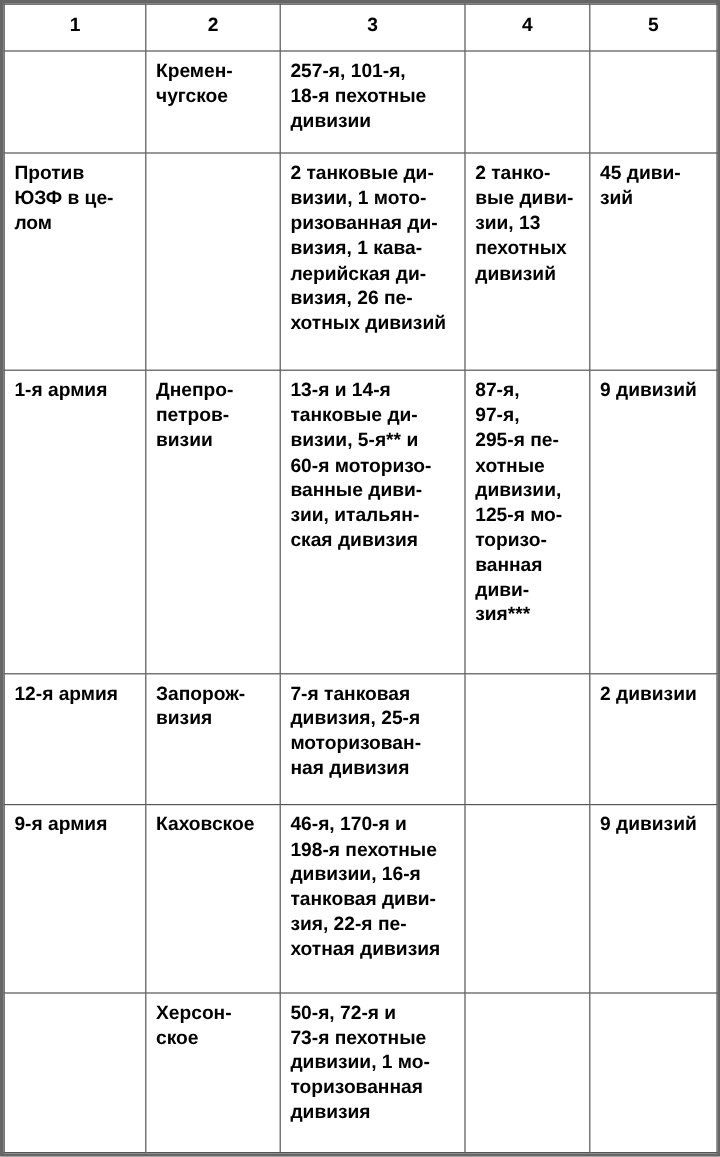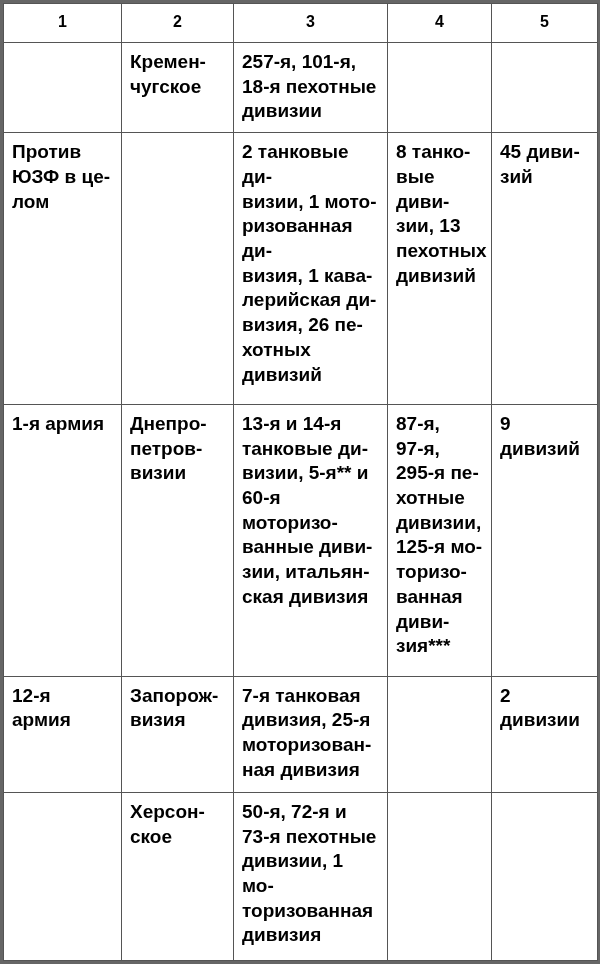--- a/index.html
+++ b/index.html
@@ -29,21 +29,21 @@
     width: 100%;
     height: 100%;
     table-layout: fixed;
   }
 
   table.data-table td,
   table.data-table th {
     border: 1px solid #555555;
     vertical-align: top;
     padding: 7px 7px 4px 8px;
-    font-size: 19px;
+    font-size: 16px;
     line-height: 1.30;
     font-weight: bold;
     font-family: "Liberation Sans", sans-serif;
     white-space: pre-line;
     word-break: normal;
     background: #ffffff;
   }
 
   table.data-table thead th {
     text-align: center;
@@ -105,21 +105,21 @@
 ЮЗФ в це-
 лом</td>
         <td></td>
         <td>2 танковые ди-
 визии, 1 мото-
 ризованная ди-
 визия, 1 кава-
 лерийская ди-
 визия, 26 пе-
 хотных дивизий</td>
-        <td>8 танко-
+        <td>2 танко-
 вые диви-
 зии, 13
 пехотных
 дивизий</td>
         <td>45 диви-
 зий</td>
       </tr>
       <tr>
         <td>1-я армия</td>
         <td>Днепро-
@@ -149,20 +149,32 @@
         <td>Запорож-
 визия</td>
         <td>7-я танковая
 дивизия, 25-я
 моторизован-
 ная дивизия</td>
         <td></td>
         <td>2 дивизии</td>
       </tr>
       <tr>
+        <td>9-я армия</td>
+        <td>Каховское</td>
+        <td>46-я, 170-я и
+198-я пехотные
+дивизии, 16-я
+танковая диви-
+зия, 22-я пе-
+хотная дивизия</td>
+        <td></td>
+        <td class="no-border-bottom">9 дивизий</td>
+      </tr>
+      <tr>
         <td></td>
         <td>Херсон-
 ское</td>
         <td>50-я, 72-я и
 73-я пехотные
 дивизии, 1 мо-
 торизованная
 дивизия</td>
         <td></td>
         <td class="no-border-top"></td>

